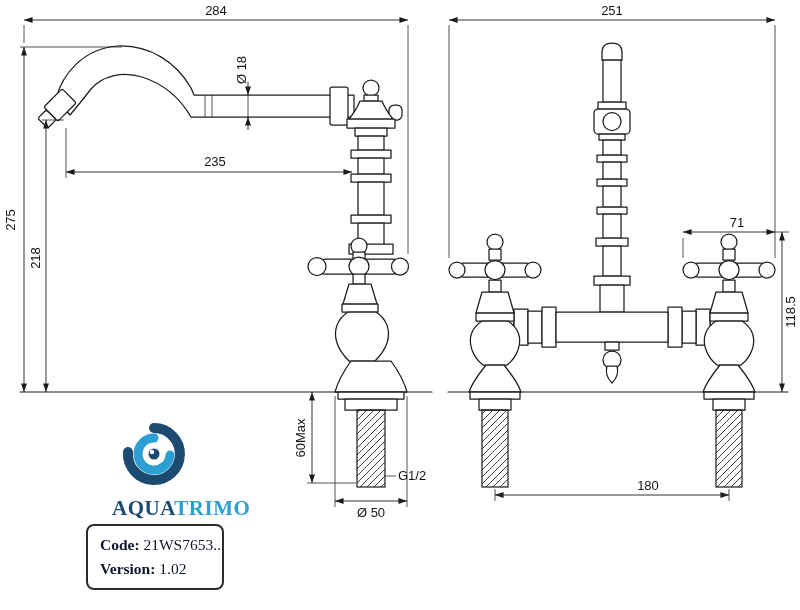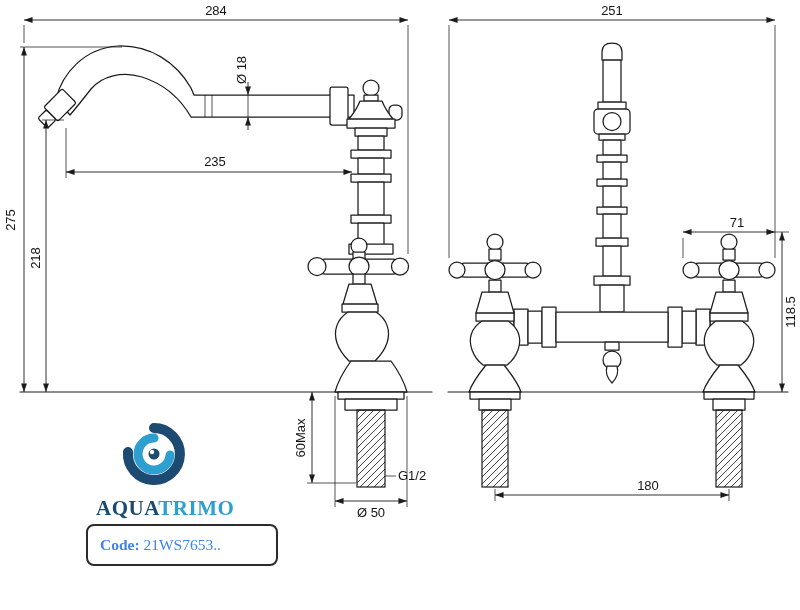--- a/index.html
+++ b/index.html
@@ -15,29 +15,29 @@
   .th { fill:url(#thread); stroke:#1c1c1c; stroke-width:1.2; }
   .d  { stroke:#1c1c1c; stroke-width:0.9; fill:none; }
   .e  { stroke:#1c1c1c; stroke-width:0.75; fill:none; }
   .arr2 { marker-start:url(#arr); marker-end:url(#arr); }
   .arr1 { marker-end:url(#arr); }
   .dt { font-family:"Liberation Sans", sans-serif; font-size:13px; fill:#141414; }
 
   
   .logo { position:absolute; left:96px; top:418px; width:116px; text-align:center; }
   .brand { margin-top:2px; font-family:"Liberation Serif", serif; font-weight:bold;
-           font-size:21px; letter-spacing:0.5px; white-space:nowrap; }
+           font-size:21px; letter-spacing:0.5px; white-space:nowrap;margin-left:16px; }
   .brand .navy { color:#1c4a70; }
   .brand .cyan { color:#2d9fd0; }
 
   
   .codebox {
-    position:absolute; left:86px; top:524px; width:192px; box-sizing:border-box;
+    position:absolute; left:86px; top:524px; width:138px; box-sizing:border-box;
     border:2px solid #2b2b2b; border-radius:8px; background:#ffffff;
-    padding:7px 12px; font-family:"Liberation Serif", serif; font-size:15.5px; color:#3b82f6;
+    padding:7px 12px; font-family:"Liberation Serif", serif; font-size:15.5px; color:#0f172a;
   }
   .codebox .row { line-height:1.55; white-space:nowrap; }
   .codebox .lbl { font-weight:bold; }
 </style>
 </head>
 <body>
 
 <div class="page">
 
   <svg class="draw" width="800" height="610" viewBox="0 0 800 610">
@@ -255,15 +255,19 @@
     <div class="brand">
       <span class="navy">AQUA</span><span class="cyan">TRIMO</span>
     </div>
   </div>
 
   <div class="codebox">
     <div class="row">
       <span class="lbl">Code:</span>
       <span class="val">21WS7653..</span>
     </div>
+    <div class="row">
+      <span class="lbl">Version:</span>
+      <span class="val">1.02</span>
+    </div>
   </div>
 
 </div>
 
 </body></html>

